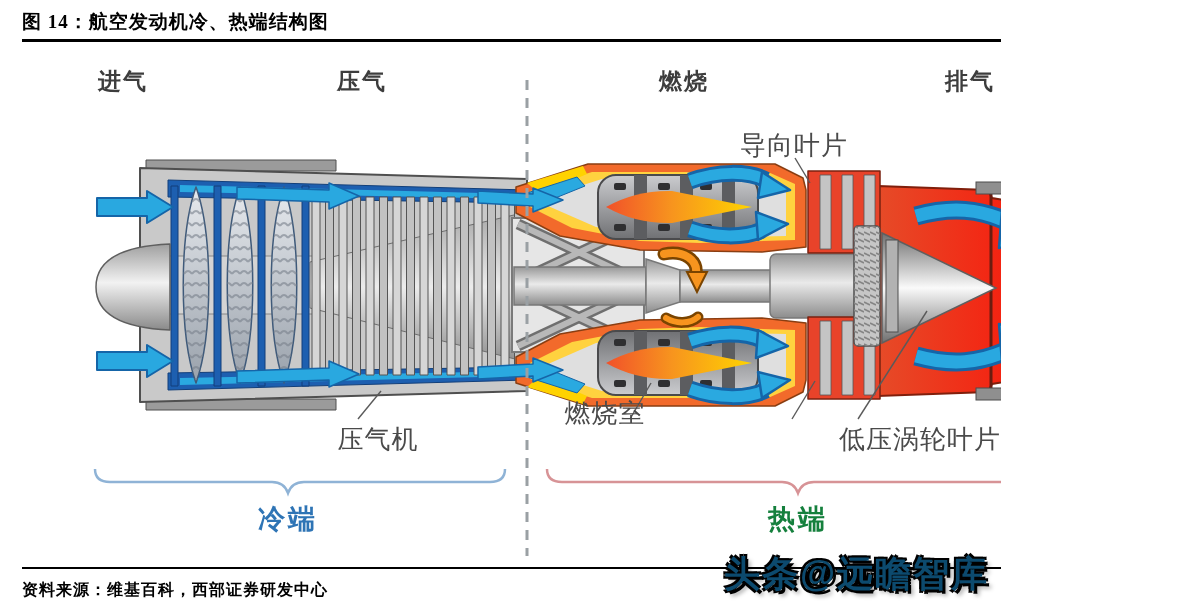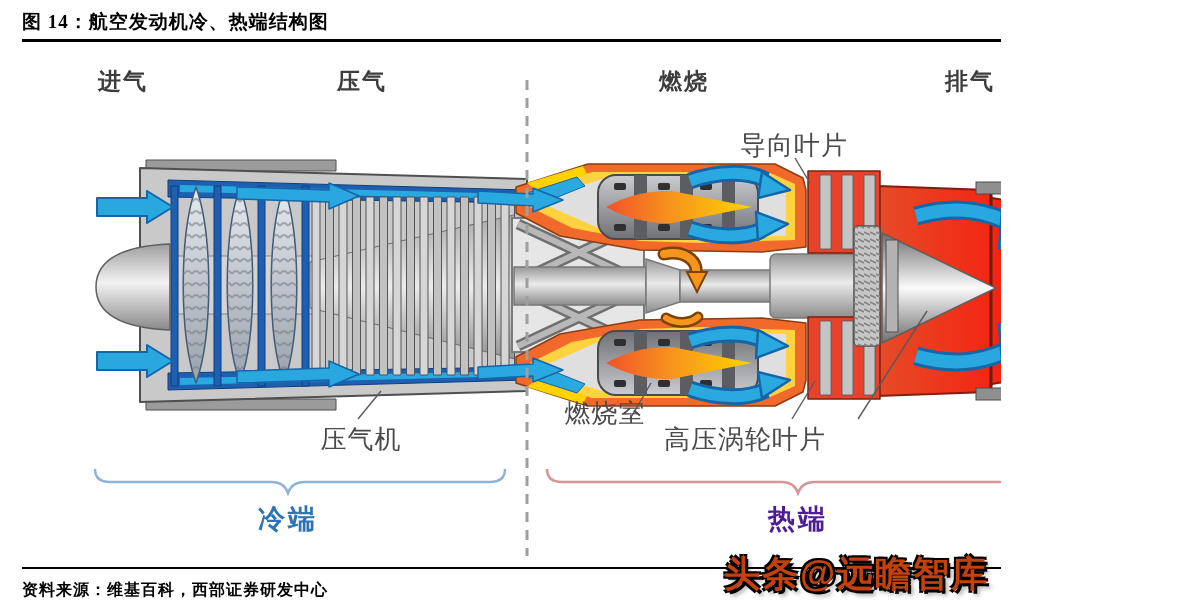--- a/index.html
+++ b/index.html
@@ -12,22 +12,22 @@
   .rule-bottom{position:absolute;left:22px;top:567px;width:1141px;height:2px;background:#000;}
   .source-line{position:absolute;left:22px;top:580px;font-family:"Liberation Serif",serif;
                font-weight:700;font-size:16px;color:#000;letter-spacing:1px;white-space:nowrap;}
   .stage{position:absolute;top:66px;transform:translateX(-50%);font-size:23px;font-weight:700;
          color:#3d3d3d;letter-spacing:2px;white-space:nowrap;text-align:right;}
   .part{position:absolute;transform:translateX(-50%);font-size:26px;color:#4a4a4a;
         letter-spacing:1px;white-space:nowrap;}
   .zone{position:absolute;top:501px;transform:translateX(-50%);font-size:27px;font-weight:700;
         letter-spacing:3px;white-space:nowrap;}
   .zone-cold{color:#2E74B5;text-align:right;}
-  .zone-hot{color:#4c1d95;}
-  .watermark{position:absolute;top:550px;right:12px;font-size:36px;font-weight:700;color:#c2410c;
+  .zone-hot{color:#15803d;}
+  .watermark{position:absolute;top:550px;right:12px;font-size:36px;font-weight:700;color:#0c4a6e;
              letter-spacing:2px;z-index:5;white-space:nowrap;
              text-shadow:-2px -2px 0 #000, 2px -2px 0 #000, -2px 2px 0 #000, 3px 3px 0 #000,
                          5px 5px 4px rgba(0,0,0,.35);}
 </style>
 </head>
 <body>
 
 <div class="canvas">
 
   <svg class="engine-svg" width="1184" height="610" viewBox="0 0 1184 610">
@@ -228,23 +228,23 @@
 
   <div class="fig-title">图 14：航空发动机冷、热端结构图</div>
   <div class="rule-top"></div>
 
   <div class="stage" style="left:123px">进气</div>
   <div class="stage" style="left:362px">压气</div>
   <div class="stage" style="left:684px">燃烧</div>
   <div class="stage" style="left:970px">排气</div>
 
   <div class="part" style="left:794px;top:128px">导向叶片</div>
-  <div class="part" style="left:361px;top:422px">压气机</div>
+  <div class="part" style="left:378px;top:422px">压气机</div>
   <div class="part" style="left:605px;top:396px">燃烧室</div>
-  <div class="part" style="left:745px;top:422px">高压涡轮叶片</div>
+  <div class="part" style="left:920px;top:422px">低压涡轮叶片</div>
 
   <div class="zone zone-cold" style="left:288px">冷端</div>
   <div class="zone zone-hot" style="left:798px">热端</div>
 
   <div class="rule-bottom"></div>
   <div class="source-line">资料来源：维基百科，西部证券研发中心</div>
   <div class="watermark">头条@远瞻智库</div>
 </div>
 
 </body></html>

